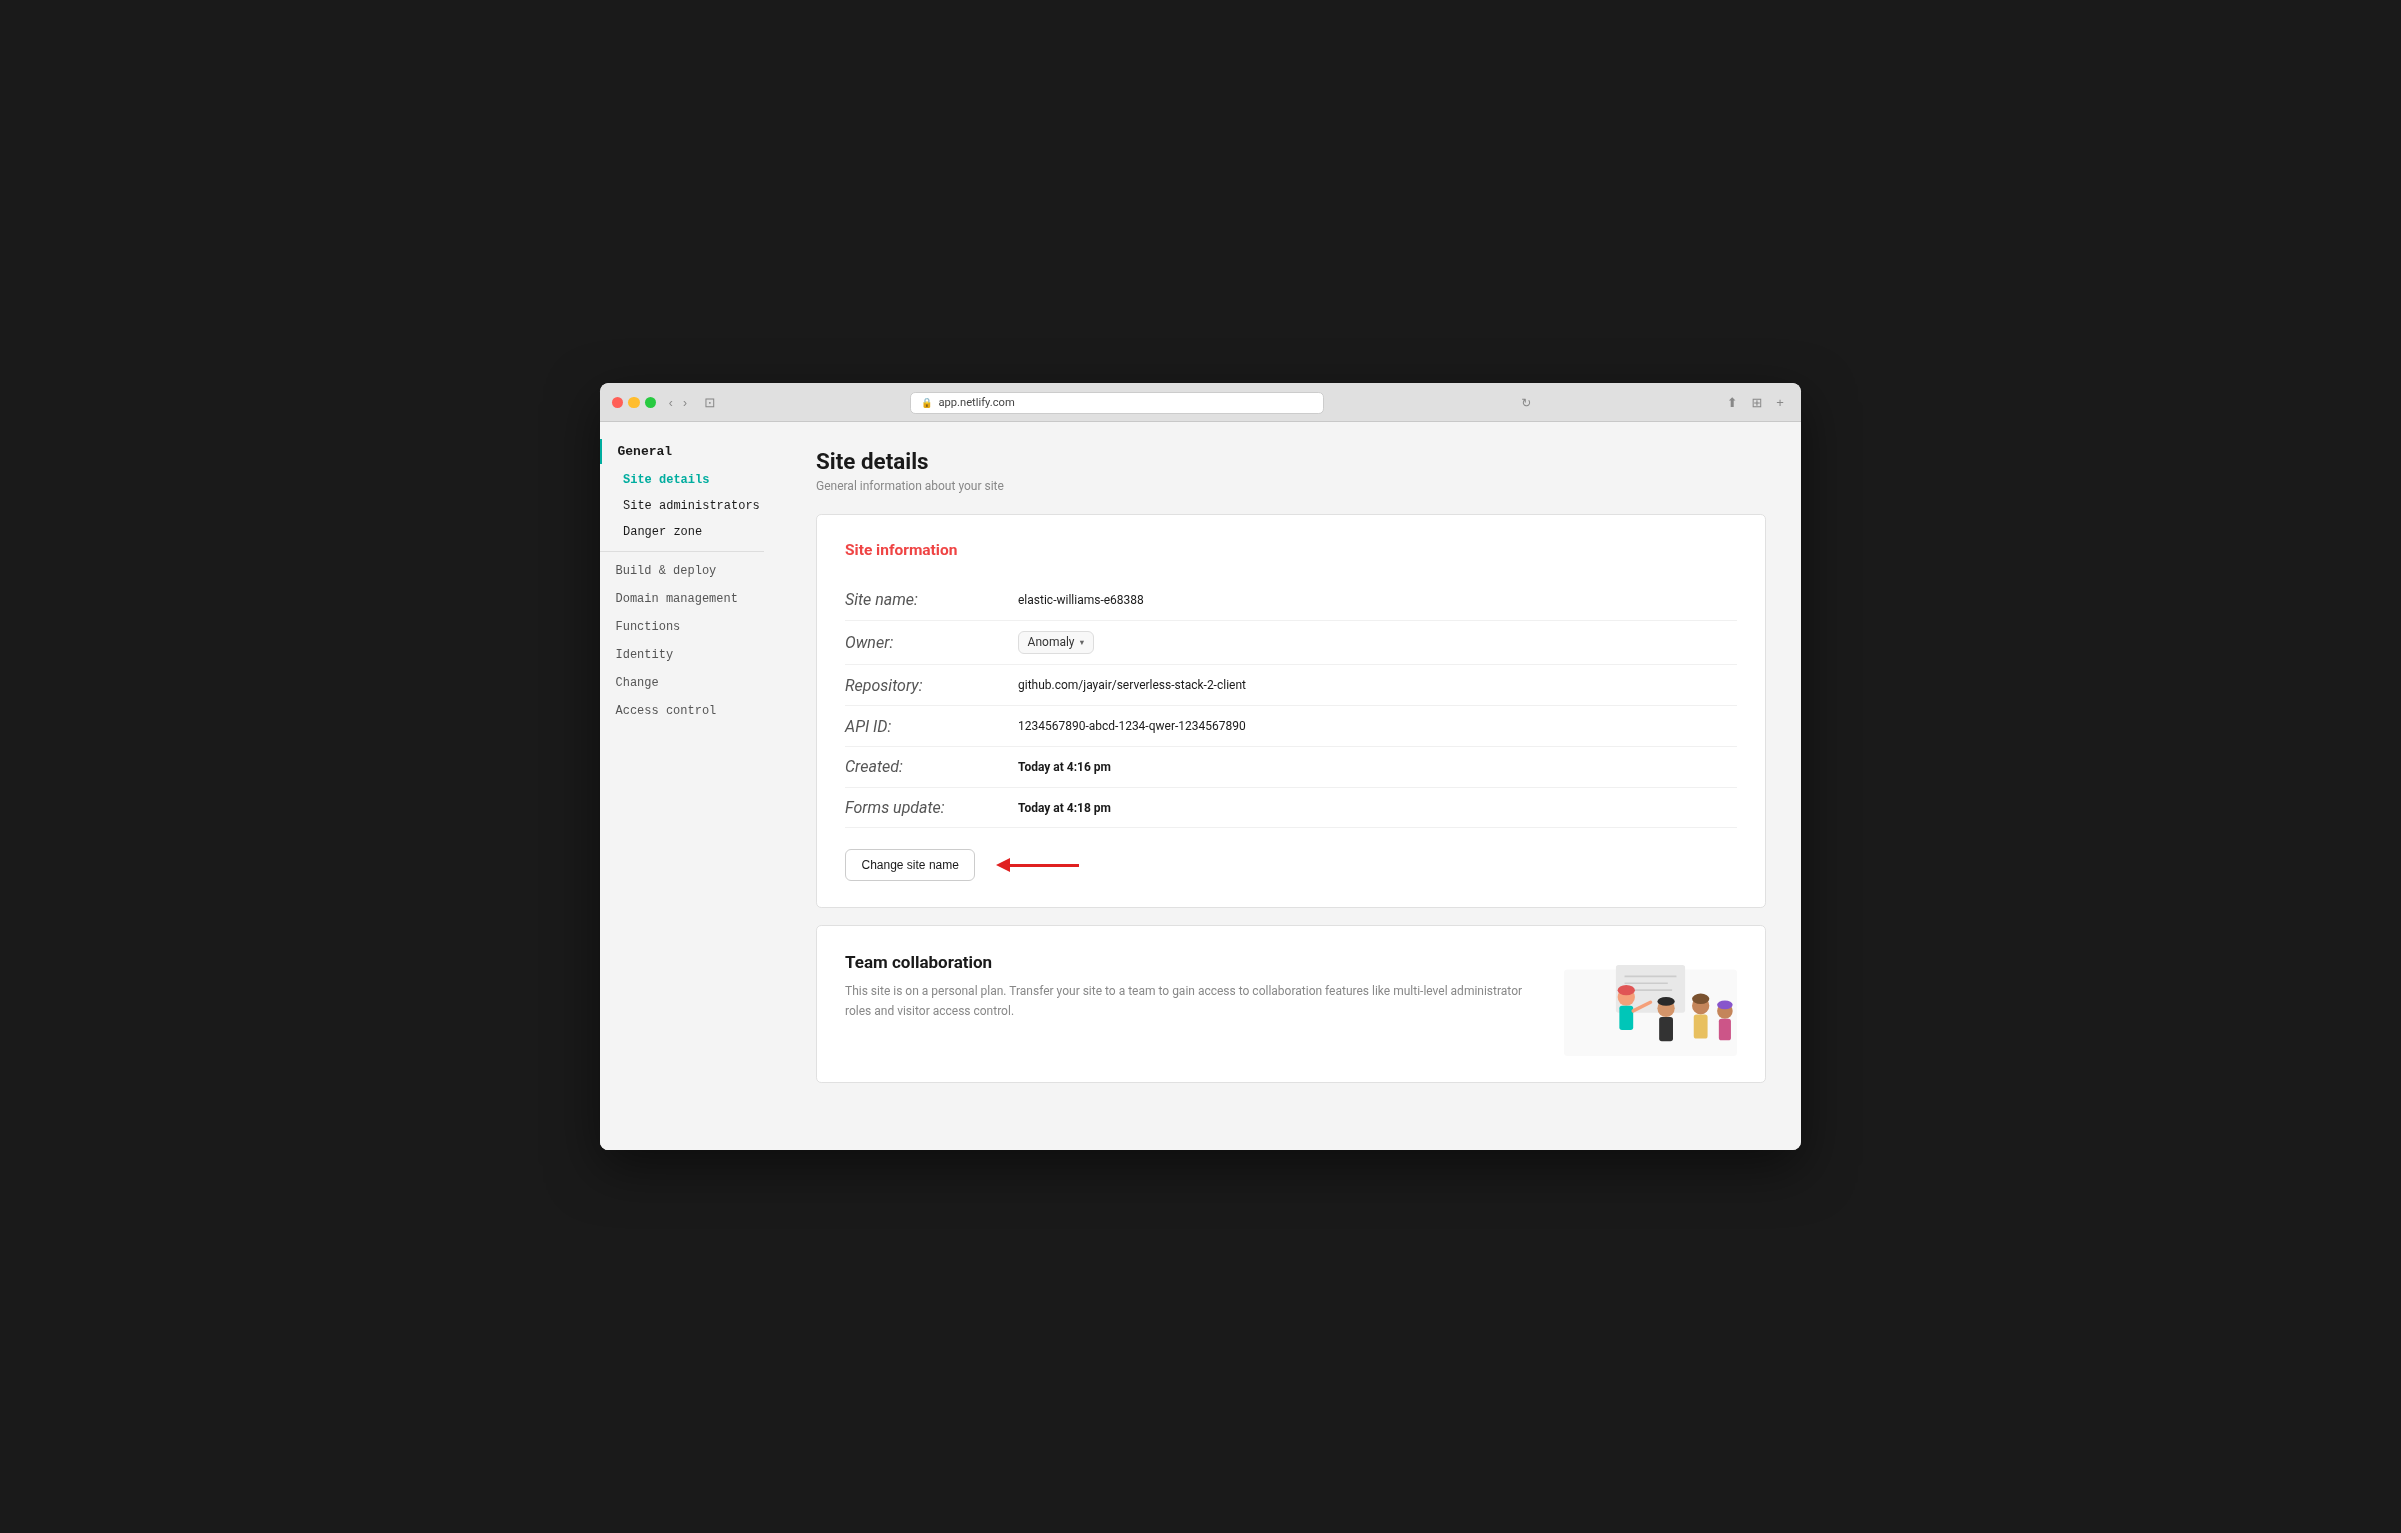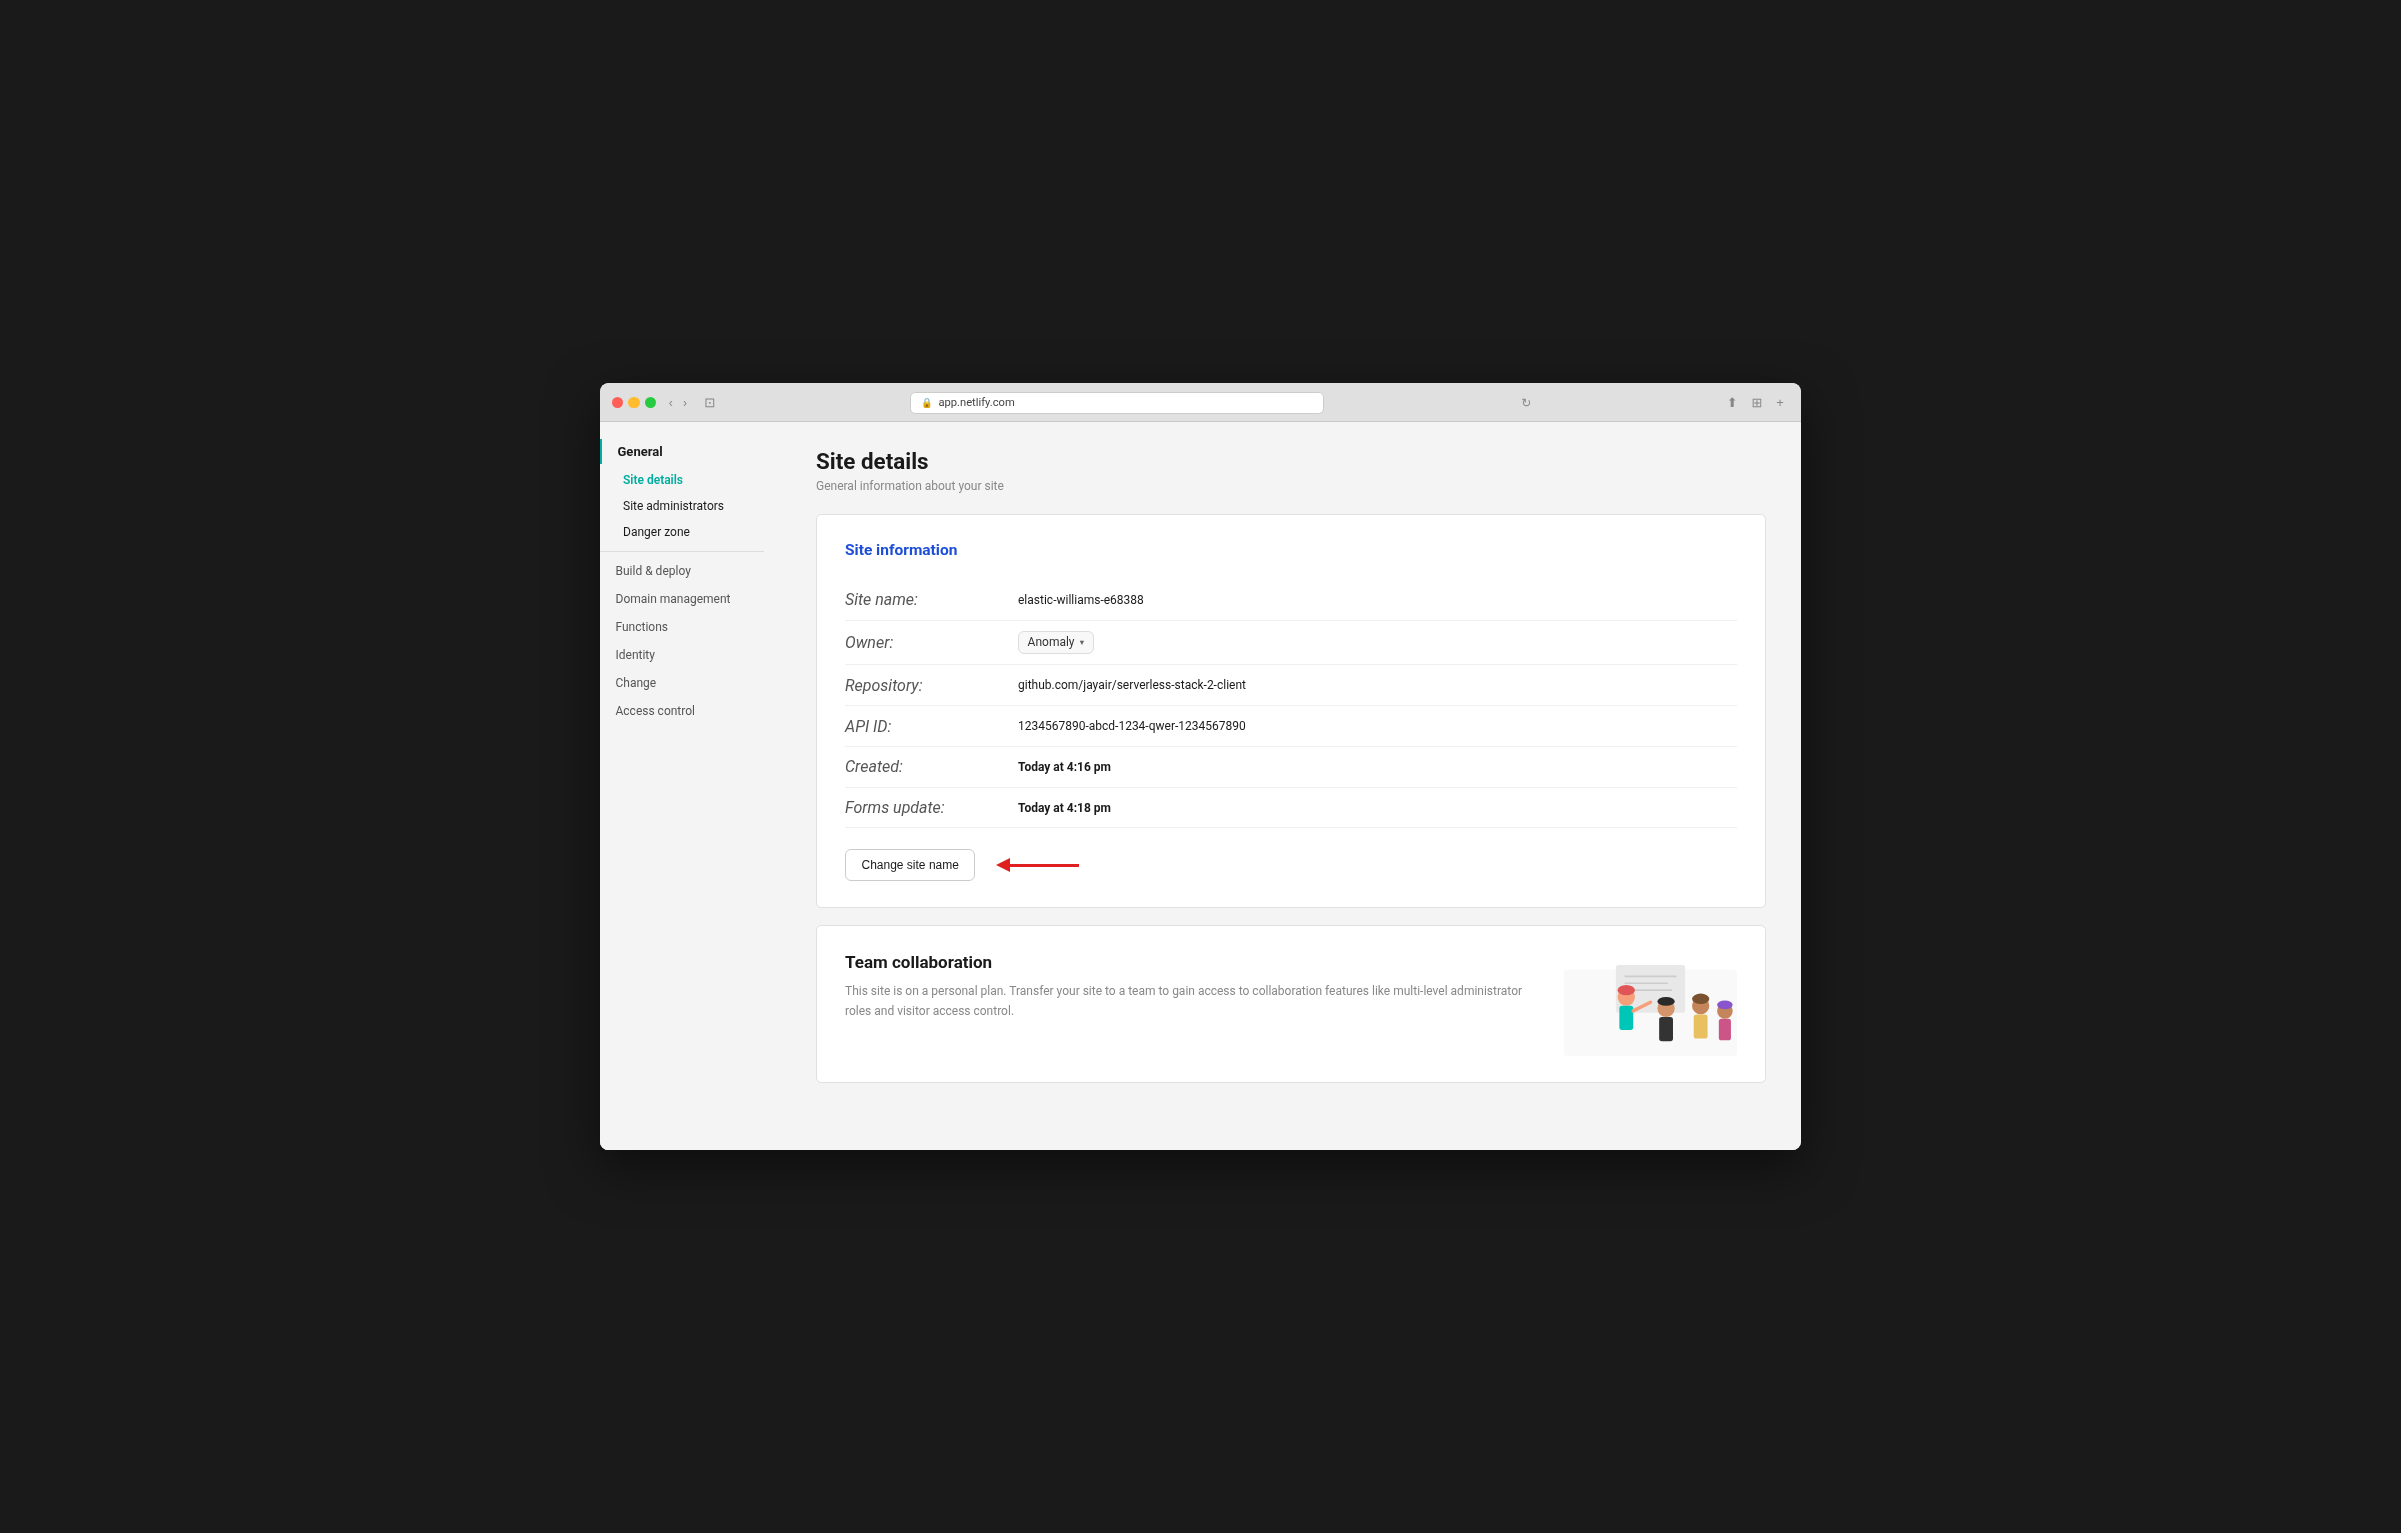--- a/index.html
+++ b/index.html
@@ -125,20 +125,21 @@
       background: #f4f4f4;
     }
 
     
     .sidebar {
       width: 181px;
       background: #f4f4f4;
       padding: 17px 0;
       flex-shrink: 0;
       overflow-y: auto;
+      font-family: Liberation Mono, monospace;
     }
 
     .sidebar-section-title {
       font-size: 13px;
       font-weight: 700;
       color: #1a1a1a;
       padding: 5.2px 17px 5.2px 15.5px;
       border-left: 2.6px solid #00ad9f;
       margin-bottom: 3.5px;
     }
@@ -194,21 +195,21 @@
       background: white;
       border: 0.9px solid #e0e0e0;
       border-radius: 5.2px;
       padding: 26px 28px;
       margin-bottom: 17px;
     }
 
     .card-title {
       font-size: 15.5px;
       font-weight: 700;
-      color: #1d4ed8;
+      color: #ef4444;
       margin-bottom: 21px;
     }
 
     
     .info-row {
       display: flex;
       align-items: center;
       padding: 10.4px 0;
       border-bottom: 0.9px solid #f0f0f0;
     }

